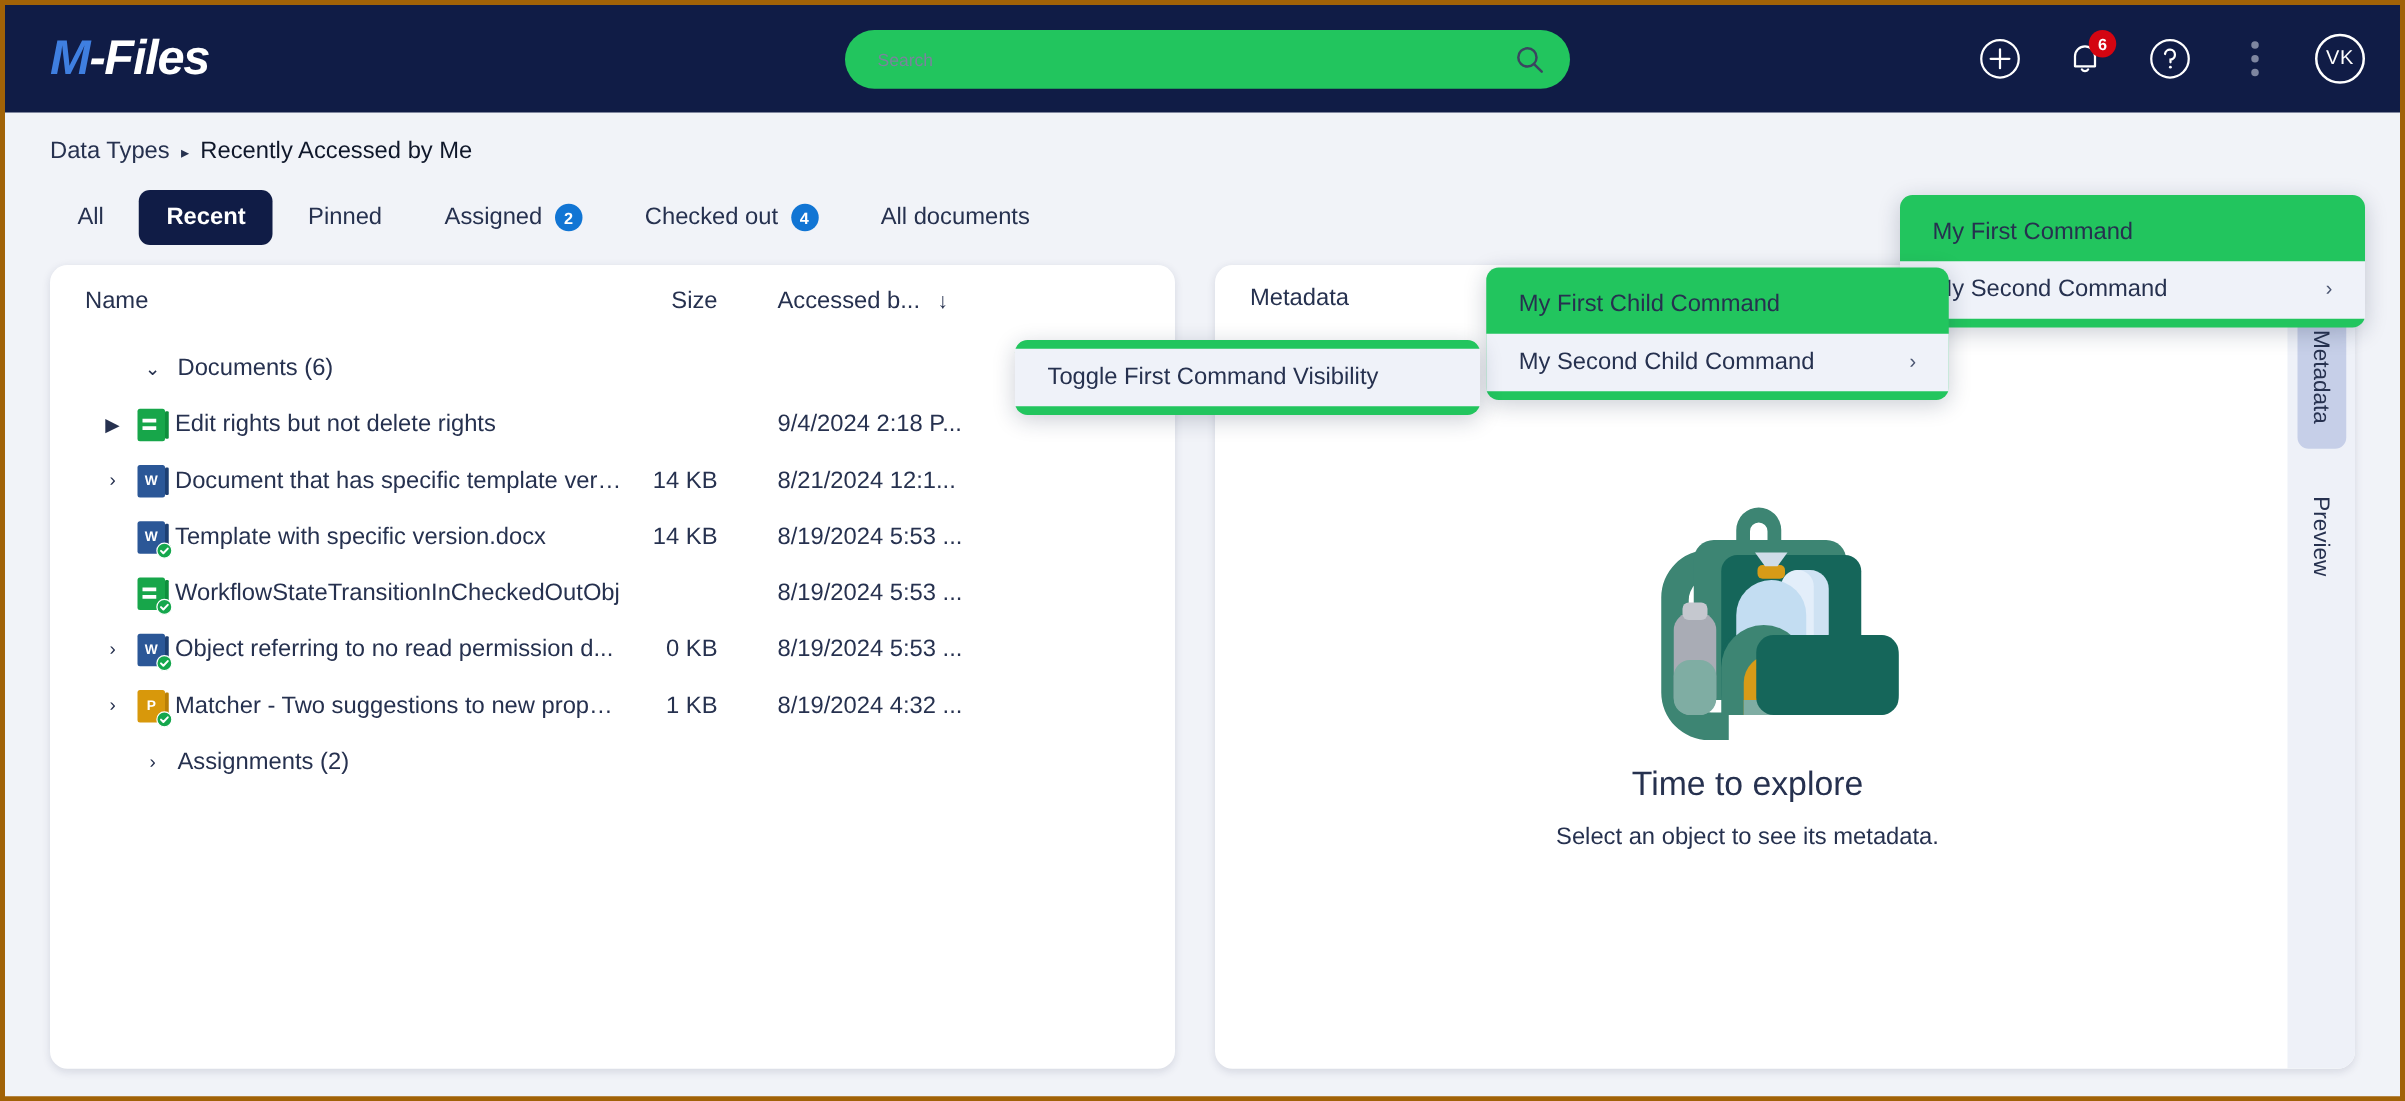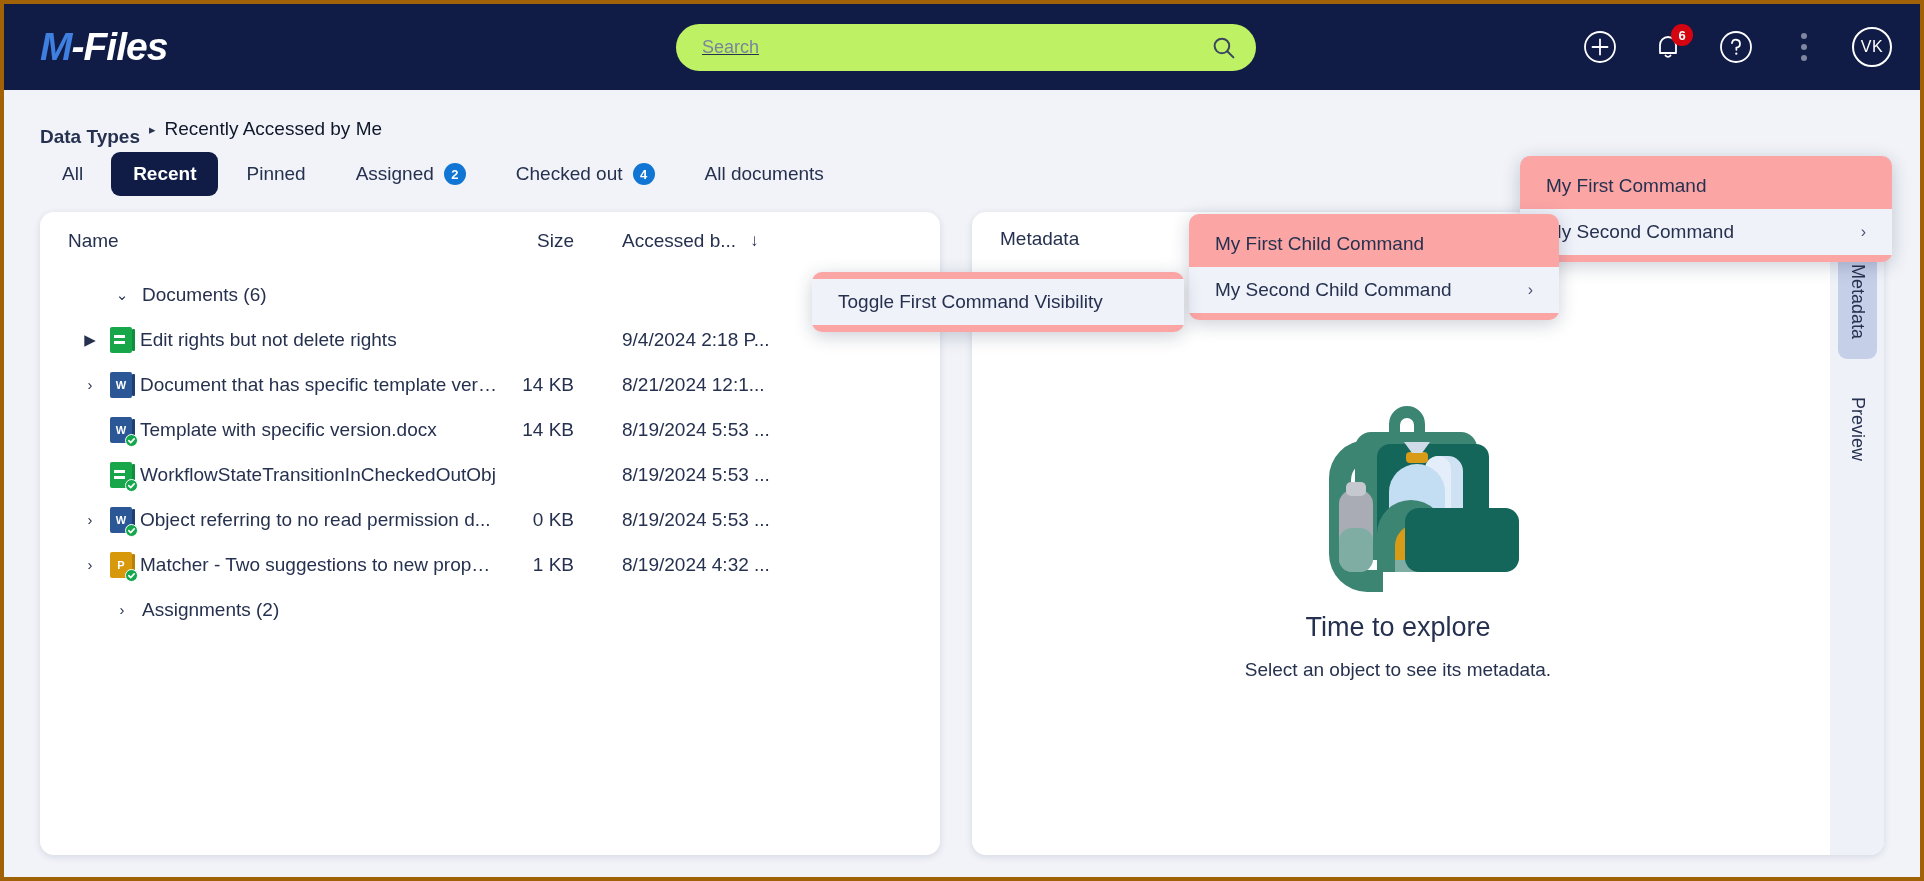--- a/index.html
+++ b/index.html
@@ -27,24 +27,24 @@
     font-size: 39px; font-weight: bold; font-style: italic;
     letter-spacing: -1px; color: #ffffff; user-select: none;
   }
   .logo .m { color: #3f7fe0; }
   .search-wrap {
     position: absolute; left: 672px; top: 20px;
     width: 580px; height: 47px;
   }
   .search-box {
     width: 100%; height: 100%;
-    background: #bef264; border-radius: 24px; border: none;
+    background: #22c55e; border-radius: 24px; border: none;
     padding: 0 58px 0 26px;
-    font-size: 18px; font-family: "Liberation Sans", sans-serif;
-    color: #26314f; outline: none; text-decoration: underline;
+    font-size: 14px; font-family: "Liberation Sans", sans-serif;
+    color: #26314f; outline: none;
   }
   .search-box::placeholder { color: #7a849d; }
   .search-icon {
     position: absolute; right: 20px; top: 11px;
     width: 25px; height: 25px; pointer-events: none;
   }
   .top-actions {
     position: absolute; right: 28px; top: 0; height: 86px;
     display: flex; align-items: center; gap: 28px;
   }
@@ -70,21 +70,21 @@
     font-size: 16px; letter-spacing: .5px; cursor: pointer;
   }
 
   
   .body-area { flex: 1; position: relative; padding: 0 0 0 0; }
   .breadcrumb {
     position: absolute; left: 36px; top: 20px;
     font-size: 19px; color: #26314f;
     display: flex; align-items: center; gap: 9px;
   }
-  .breadcrumb .root { font-weight: bold; margin-top: 16px; }
+  .breadcrumb .root { font-weight: normal; }
   .breadcrumb .sep { color: #26314f; font-size: 13px; }
   .breadcrumb .leaf { color: #0f172a; }
 
   .tabs {
     position: absolute; left: 36px; top: 62px;
     display: flex; align-items: center; gap: 6px;
   }
   .tab {
     display: flex; align-items: center; gap: 10px;
     padding: 11px 22px; border-radius: 9px;
@@ -191,21 +191,21 @@
   }
   .vtab {
     writing-mode: vertical-rl;
     padding: 20px 9px; border-radius: 9px;
     font-size: 18px; color: #26314f; cursor: pointer;
   }
   .vtab.active { background: #c6cfe8; }
 
   
   .menu {
-    position: absolute; background: #fca5a5;
+    position: absolute; background: #22c55e;
     border-radius: 10px; box-shadow: 0 4px 18px rgba(25,35,70,.22);
     padding: 7px 0; z-index: 40;
   }
   .menu-item {
     display: flex; align-items: center; justify-content: space-between;
     padding: 12px 26px; font-size: 19px; color: #26314f;
     cursor: pointer; white-space: nowrap;
   }
   .menu-item.hl { background: #eff2f9; }
   .menu-item .arrow { color: #5b6party; }

